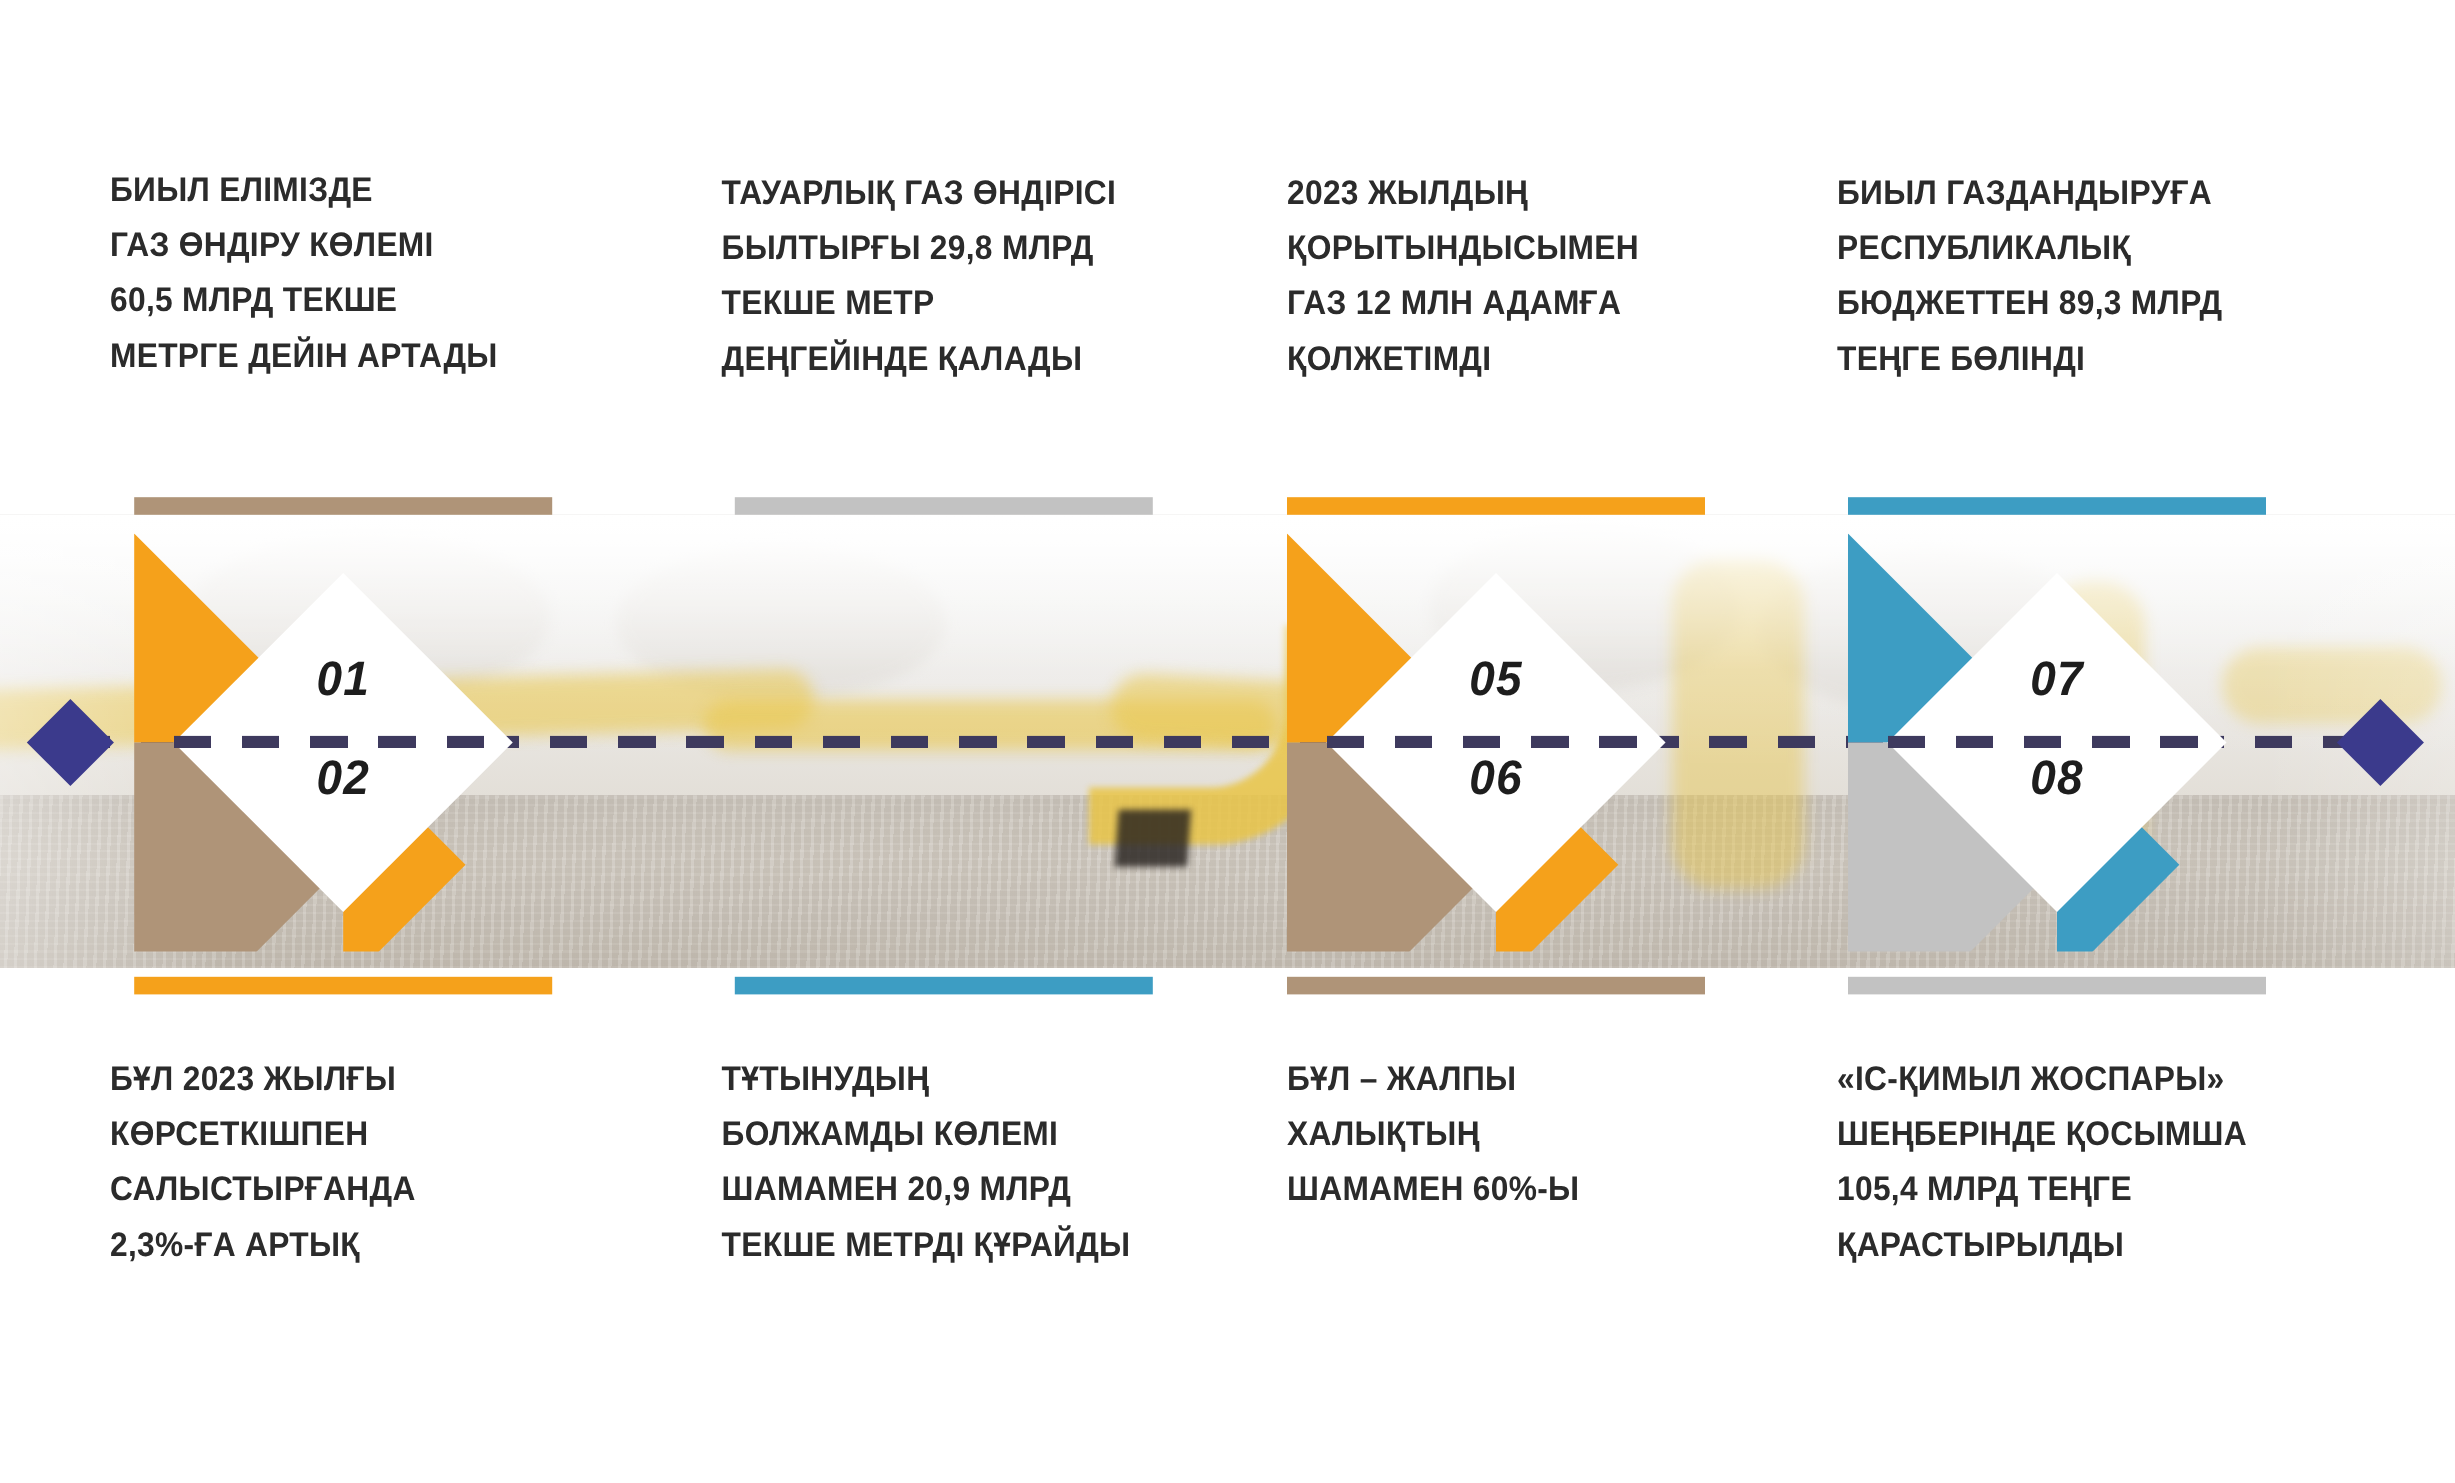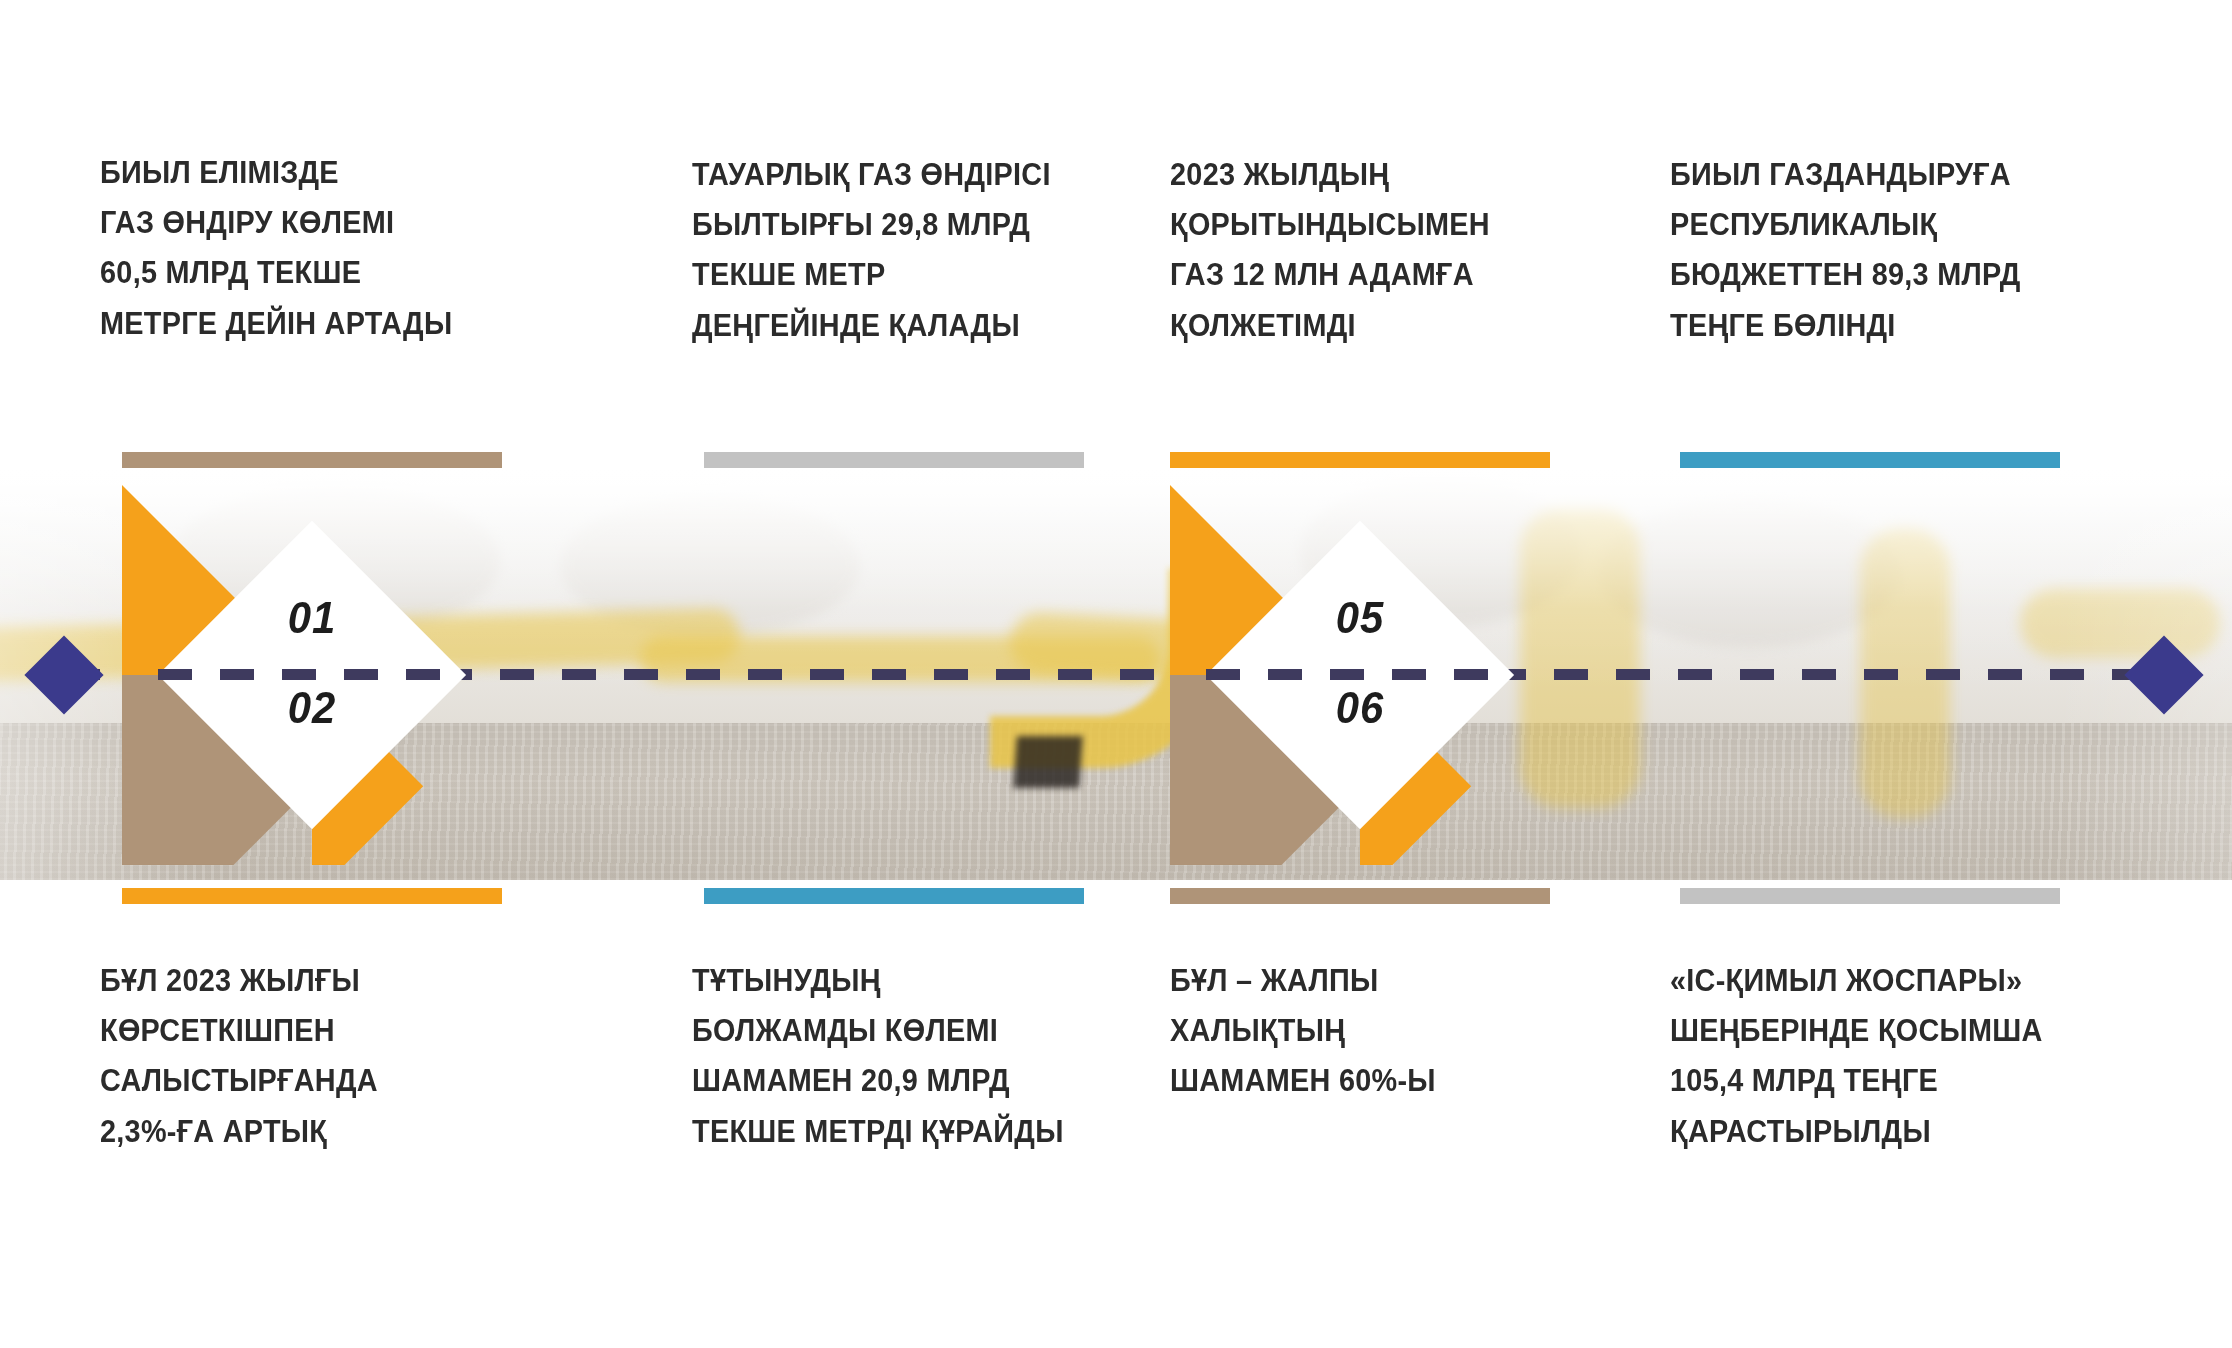--- a/index.html
+++ b/index.html
@@ -97,21 +97,21 @@
   }
   .end-marker.left  { left: 36px; }
   .end-marker.right { left: 2136px; }
 
   
   .col {
     position: absolute;
     top: 0; width: 500px; height: 1348px;
   }
   .col.c1 { left: 100px; }
-  .col.c2 { left: 692px; }
+  .col.c2 { left: 656px; }
   .col.c3 { left: 1170px; }
   .col.c4 { left: 1670px; }
 
   .headline, .footline {
     position: absolute;
     font-weight: 700;
     font-size: 31px;
     line-height: 1.62;
     letter-spacing: .3px;
     color: #2b2b2b;
@@ -305,20 +305,38 @@
 ХАЛЫҚТЫҢ
 ШАМАМЕН 60%-Ы</div>
   </div>
 
   <div class="col c4">
     <div class="headline">БИЫЛ ГАЗДАНДЫРУҒА
 РЕСПУБЛИКАЛЫҚ
 БЮДЖЕТТЕН 89,3 МЛРД
 ТЕҢГЕ БӨЛІНДІ</div>
     <div class="bar top" style="background: rgb(61, 157, 195);"></div>
+    <div class="badge">
+      <div class="quad q-tl">
+          <i style="background: rgb(61, 157, 195);"></i>
+        </div>
+      <div class="quad q-tr">
+          <i style="background: rgb(194, 194, 194);"></i>
+        </div>
+      <div class="quad q-bl">
+          <i style="background: rgb(194, 194, 194);"></i>
+        </div>
+      <div class="quad q-br">
+          <i style="background: rgb(61, 157, 195);"></i>
+        </div>
+      <div class="inner"></div>
+      <div class="num top">07</div>
+      <div class="mid-dash"></div>
+      <div class="num bottom">08</div>
+    </div>
     <div class="bar bottom" style="background: rgb(194, 194, 194);"></div>
     <div class="footline">«ІС-ҚИМЫЛ ЖОСПАРЫ»
 ШЕҢБЕРІНДЕ ҚОСЫМША
 105,4 МЛРД ТЕҢГЕ
 ҚАРАСТЫРЫЛДЫ</div>
   </div>
 
 </div>
 
 </body></html>

